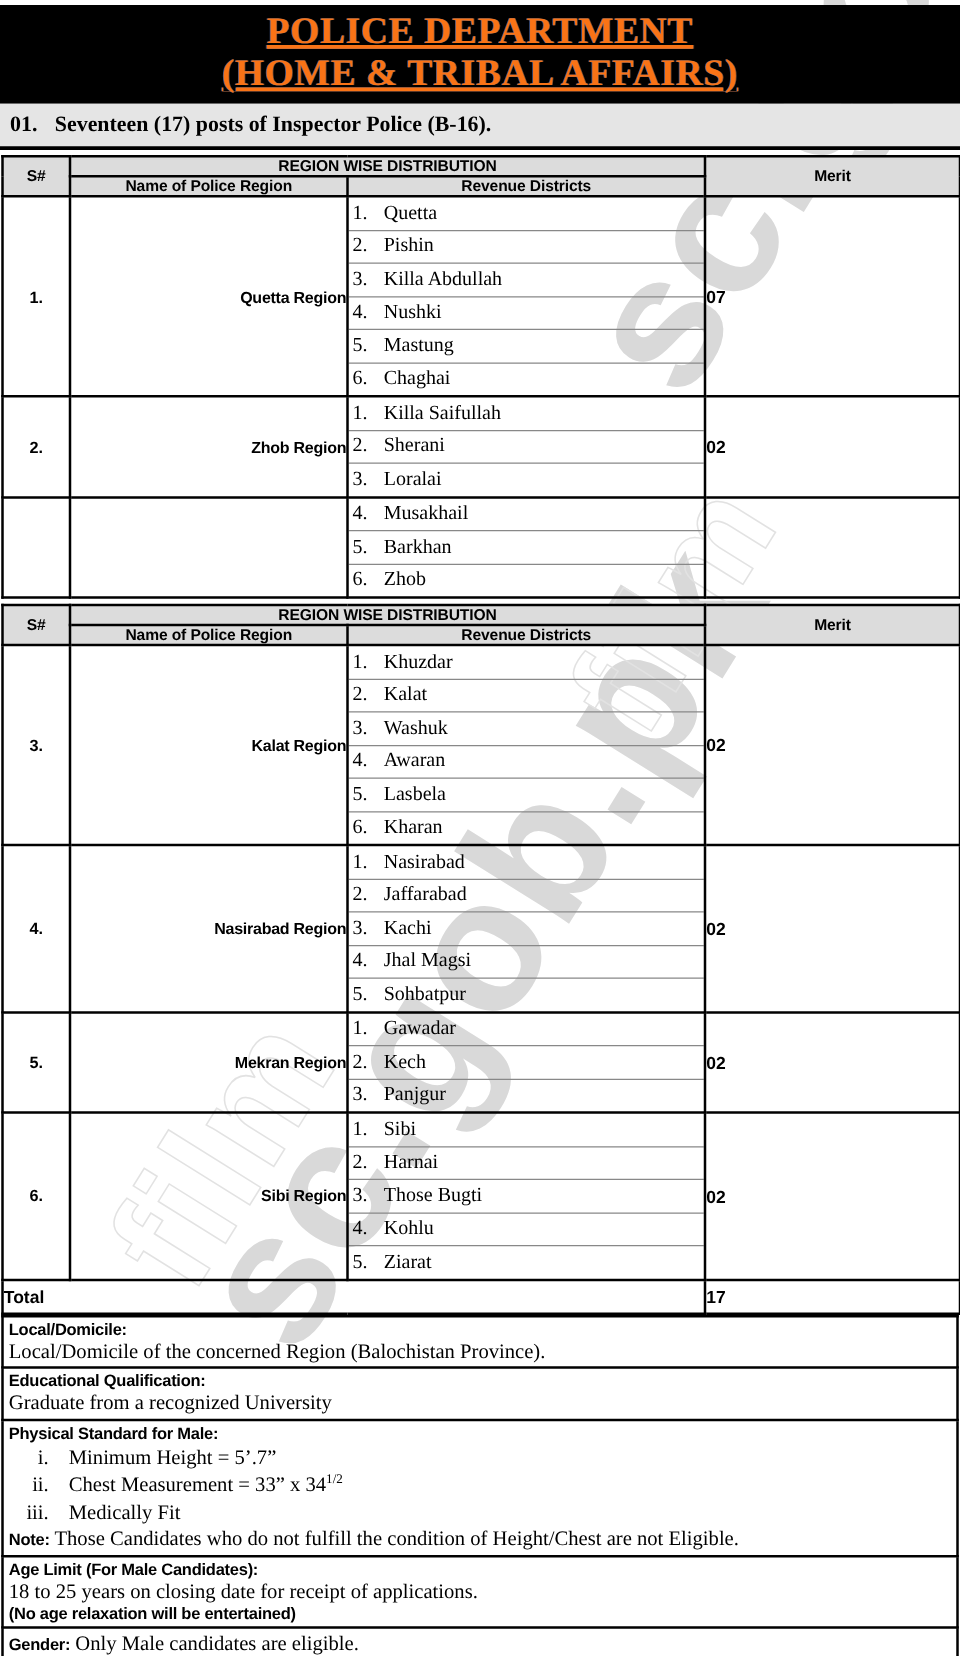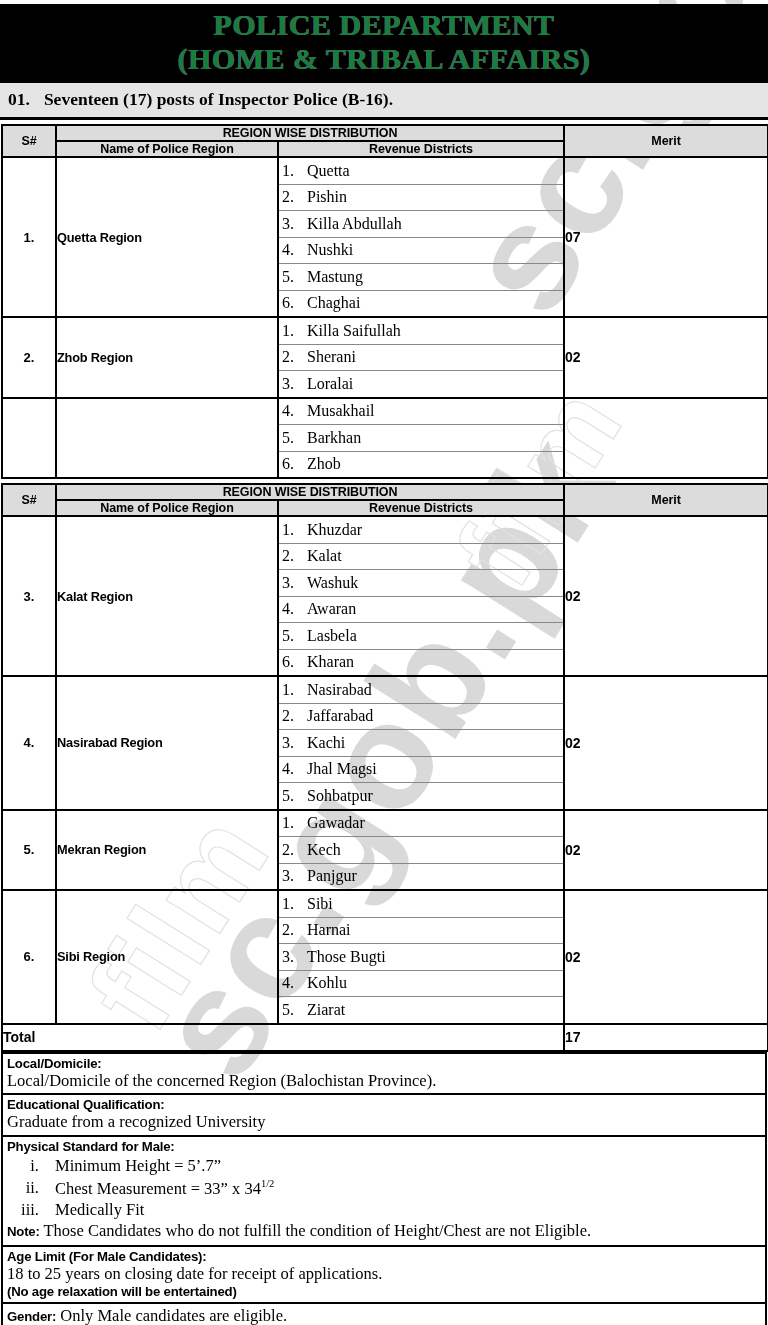--- a/index.html
+++ b/index.html
@@ -48,24 +48,25 @@
   
   .page {
     position: relative;
     z-index: 2;
     width: 768px;
   }
 
   
   .title-banner {
     background: #000000;
-    color: #15803d;
+    color: #f97316;
     text-align: center;
     padding: 4px 0 8px 0;
     margin-top: 4px;
+    text-decoration: underline;
   }
   .title-banner .t1,
   .title-banner .t2 {
     font-family: "Liberation Serif", "DejaVu Serif", serif;
     font-weight: bold;
     font-size: 30px;
     line-height: 1.12;
     letter-spacing: 0.5px;
     text-shadow: -0.6px 0 rgba(120,160,255,.55), 0.6px 0 rgba(255,170,120,.45);
   }
@@ -113,20 +114,21 @@
     font-family: "Liberation Sans", sans-serif;
     font-weight: bold;
     font-size: 13px;
   }
   td.region {
     font-family: "Liberation Sans", sans-serif;
     font-weight: bold;
     font-size: 12.8px;
     padding-left: 9px;
     letter-spacing: -0.2px;
+    text-align: right;
   }
   td.merit {
     font-family: "Liberation Sans", sans-serif;
     font-weight: bold;
     font-size: 14px;
   }
   td.districts { padding: 0; }
 
   ol.dl {
     list-style: none;

